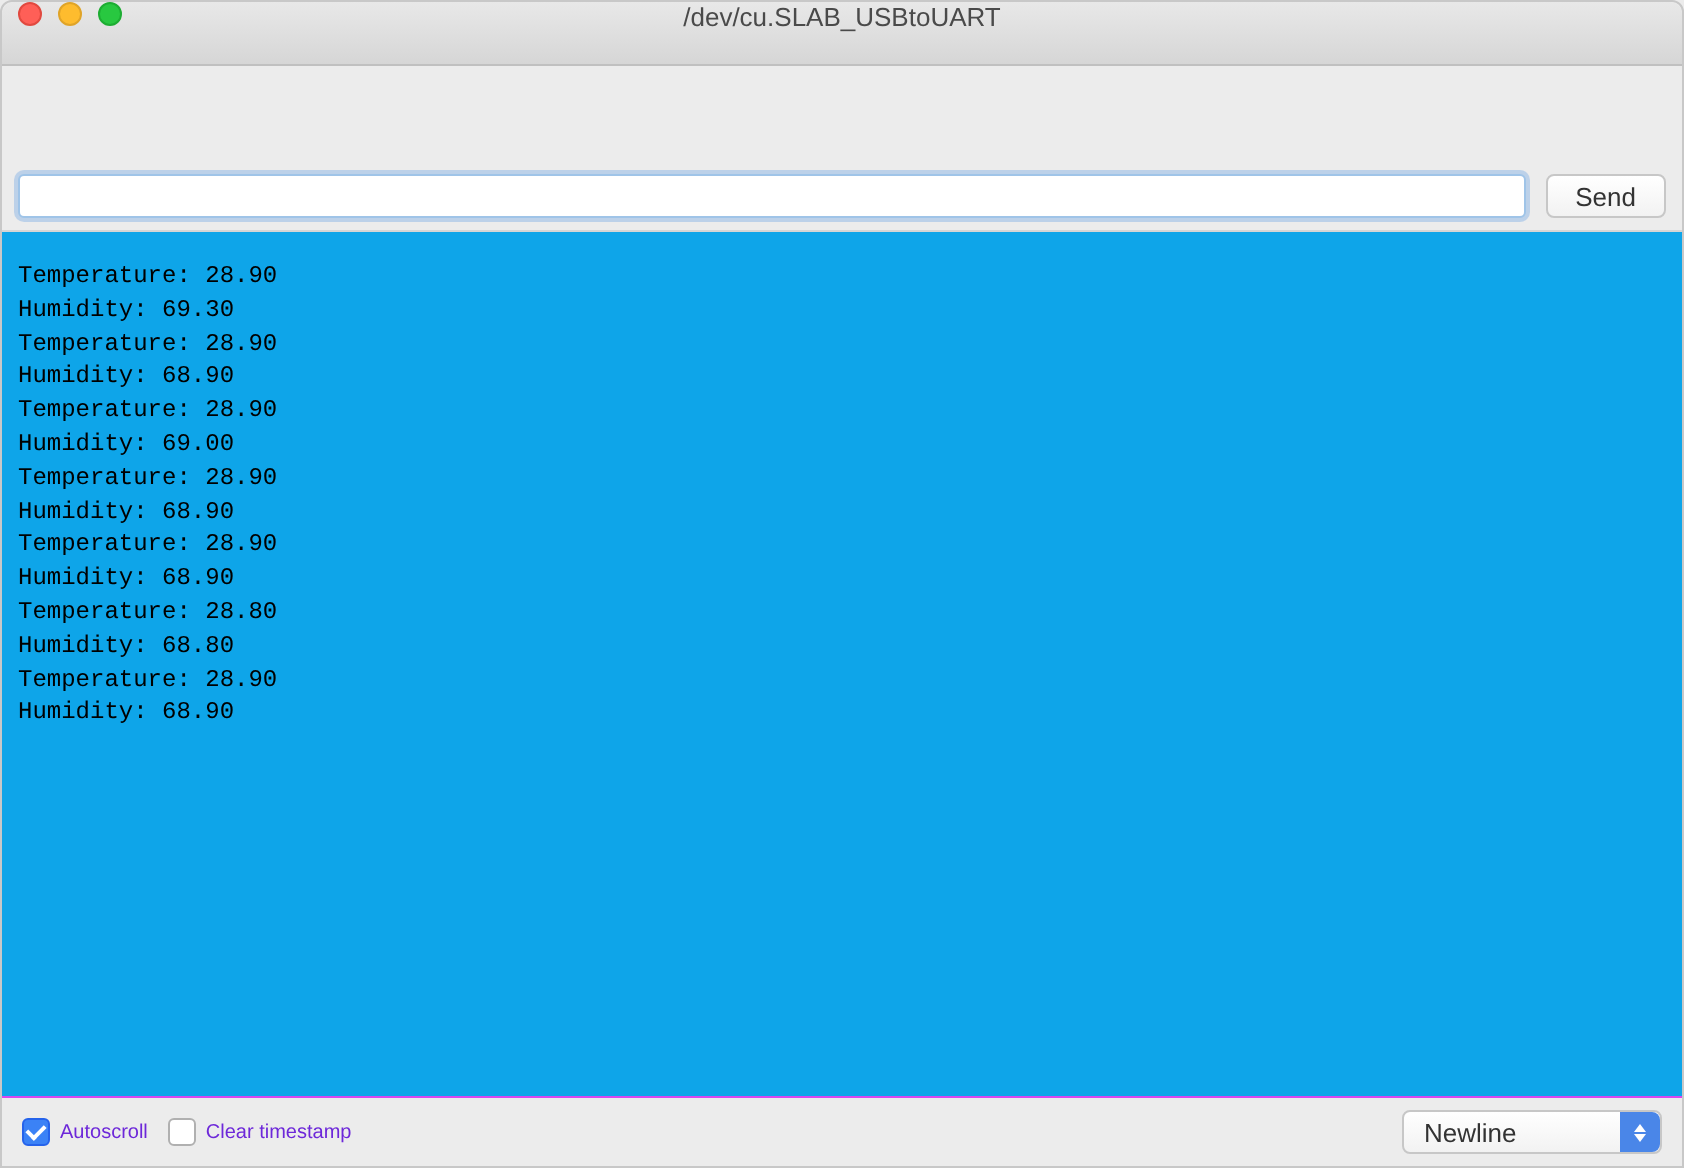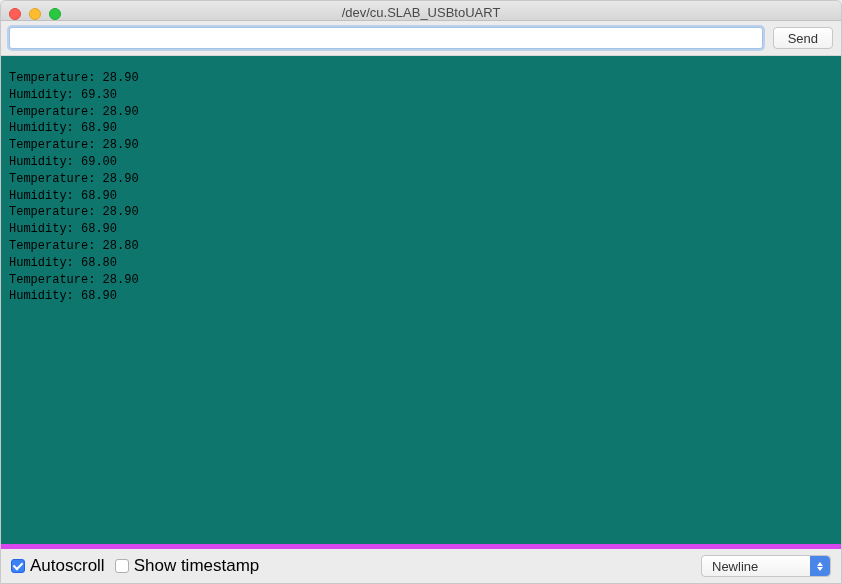--- a/index.html
+++ b/index.html
@@ -17,25 +17,25 @@
     .window {
       width: 100%;
       height: 100%;
       display: flex;
       flex-direction: column;
       background: #ececec;
       border: 1px solid #c8c8c8;
       border-radius: 6px 6px 0 0;
     }
     .titlebar {
-      height: 20px;
+      height: 32px;
       background: linear-gradient(#e8e8e8, #d6d6d6);
       border-bottom: 1px solid #c0c0c0;
       display: flex;
-      align-items: flex-end;
+      align-items: flex-start;
       position: relative;
       border-radius: 6px 6px 0 0;
     }
     .traffic-lights {
       display: flex;
       gap: 8px;
       padding-left: 8px;
     }
     .traffic-light {
       width: 12px;
@@ -53,20 +53,21 @@
       font-size: 13px;
       color: #4a4a4a;
       pointer-events: none;
     }
     .input-bar {
       display: flex;
       align-items: center;
       padding: 6px 8px;
       gap: 10px;
       background: #ececec;
+      margin-top: 48px;
     }
     .serial-input {
       flex: 1;
       height: 22px;
       border: 1px solid #9fc4e8;
       border-radius: 3px;
       padding: 2px 6px;
       font-size: 13px;
       outline: none;
       background: #fff;
@@ -77,44 +78,44 @@
       background: linear-gradient(#ffffff, #f2f2f2);
       border: 1px solid #c7c7c7;
       border-radius: 4px;
       font-size: 13px;
       padding: 0 14px;
       cursor: pointer;
       color: #333;
     }
     .output-area {
       flex: 1;
-      background: #0f766e;
+      background: #0ea5e9;
       border-top: 1px solid #d5d5d5;
-      border-bottom: 5px solid #d946ef;
+      border-bottom: 1px solid #d946ef;
       padding: 14px 8px 8px 8px;
       font-family: Menlo, Monaco, "Courier New", monospace;
       font-size: 12px;
       line-height: 1.4;
       white-space: pre;
       overflow: auto;
       color: #000;
     }
     .bottom-bar {
       display: flex;
       align-items: center;
       padding: 6px 10px;
       gap: 10px;
       background: #ececec;
     }
     .checkbox-wrap {
       display: flex;
       align-items: center;
       gap: 5px;
-      font-size: 17px;
-      color: #000000;
+      font-size: 10px;
+      color: #6d28d9;
     }
     .checkbox {
       width: 14px;
       height: 14px;
       border: 1px solid #b0b0b0;
       border-radius: 3px;
       background: #fff;
       display: inline-flex;
       align-items: center;
       justify-content: center;
@@ -205,21 +206,21 @@
 Temperature: 28.90
 Humidity: 68.90</div>
 
   <div class="bottom-bar">
     <label class="checkbox-wrap">
       <span class="checkbox checked"></span>
       <span>Autoscroll</span>
     </label>
     <label class="checkbox-wrap">
       <span class="checkbox"></span>
-      <span>Show timestamp</span>
+      <span>Clear timestamp</span>
     </label>
 
     <div class="spacer"></div>
 
     <div class="select">
       <span>Newline</span>
       <span class="select-arrows">
         <span class="arrow-up"></span>
         <span class="arrow-down"></span>
       </span>

